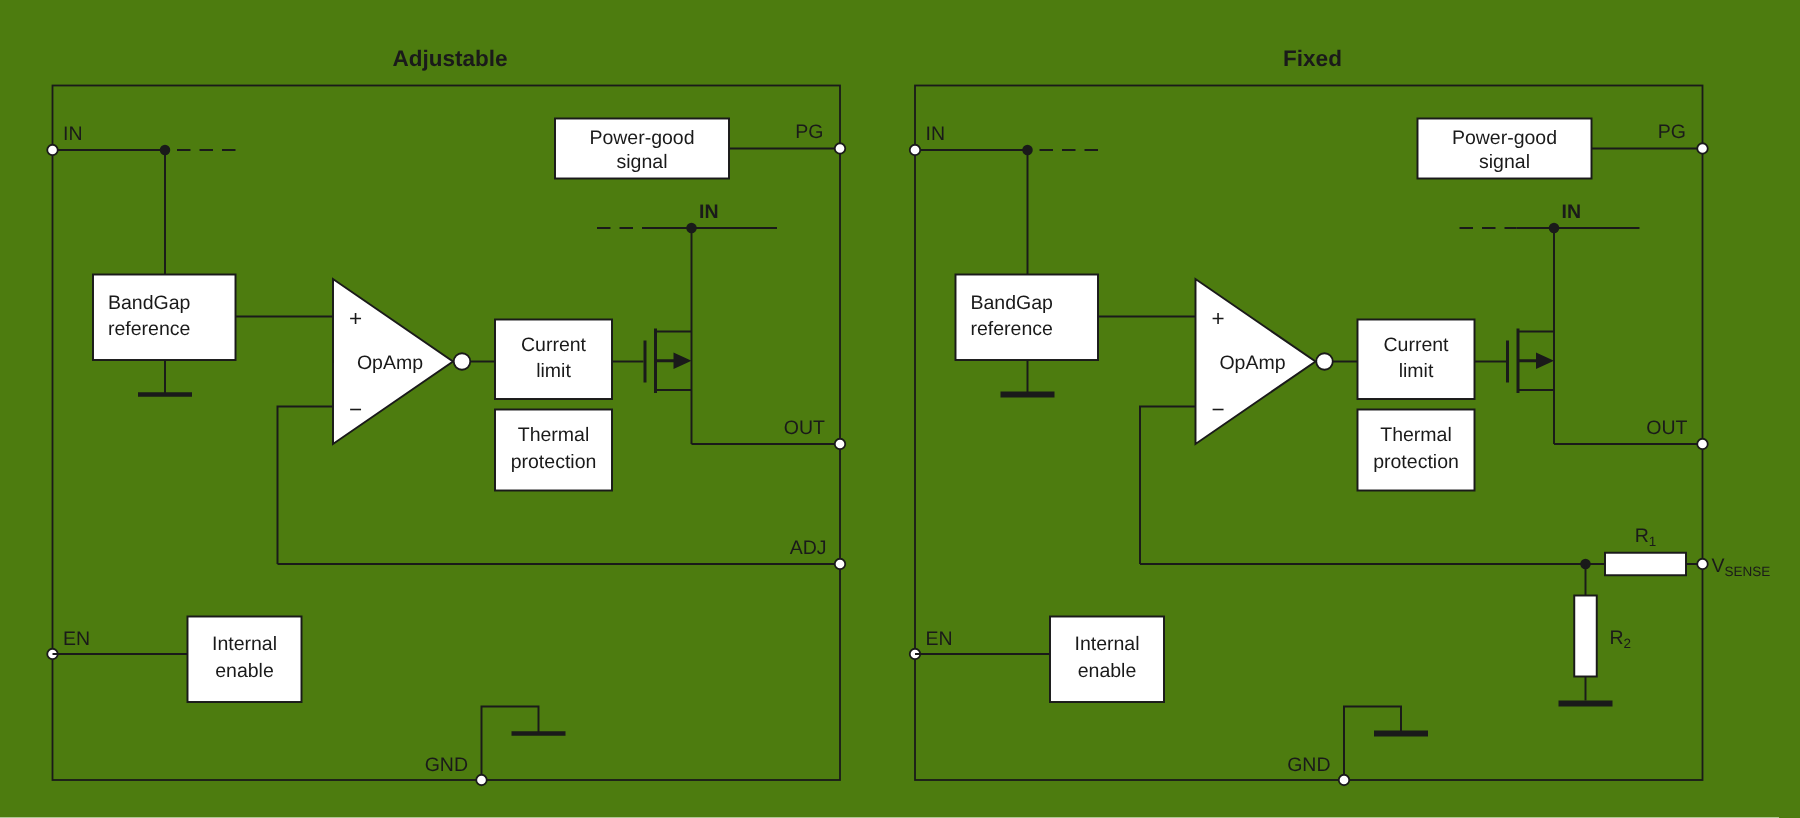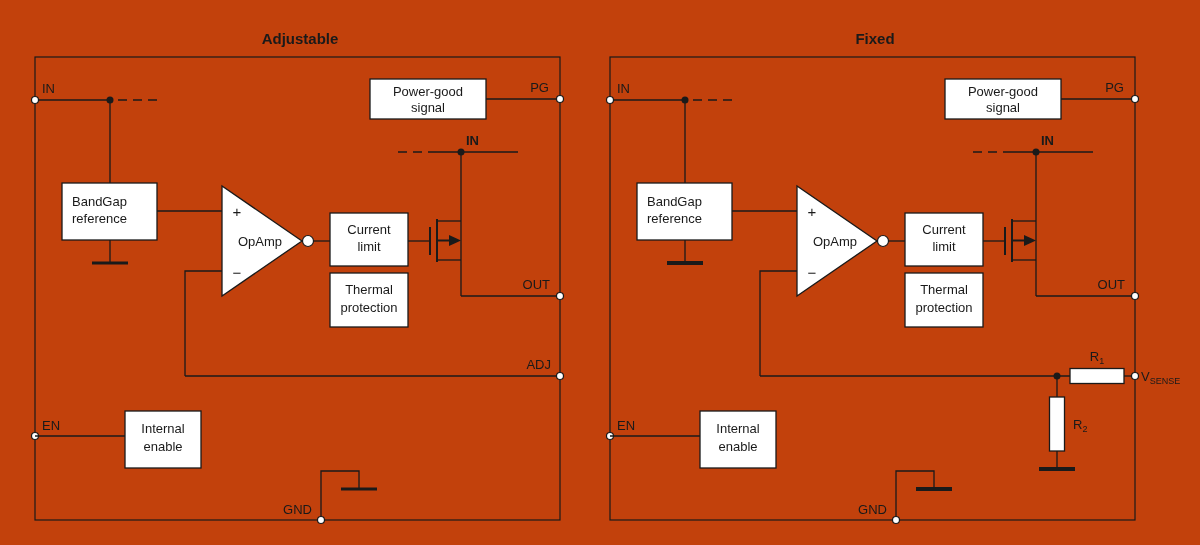--- a/index.html
+++ b/index.html
@@ -1,16 +1,16 @@
 <!DOCTYPE html>
 <html><head>
 <meta charset="utf-8">
 <style>
   html,body{margin:0;padding:0;background:#ffffff;}
-  .canvas{position:relative;width:1200px;height:545px;background:#c2410c;overflow:hidden;}
+  .canvas{position:relative;width:1200px;height:545px;background:#4d7c0f;overflow:hidden;}
   svg{display:block;}
   svg text{font-family:"Liberation Sans",sans-serif;font-size:13px;fill:#1a1a1a;}
   .title{font-size:15px;font-weight:bold;text-anchor:middle;}
   .bold{font-weight:bold;}
   .sign{font-size:15px;text-anchor:middle;}
   .ctr{text-anchor:middle;}
   .end{text-anchor:end;}
   .sub{font-size:9px;}
   .wire{stroke:#1a1a1a;stroke-width:1.3;fill:none;}
   .dash{stroke-dasharray:9 6;}

